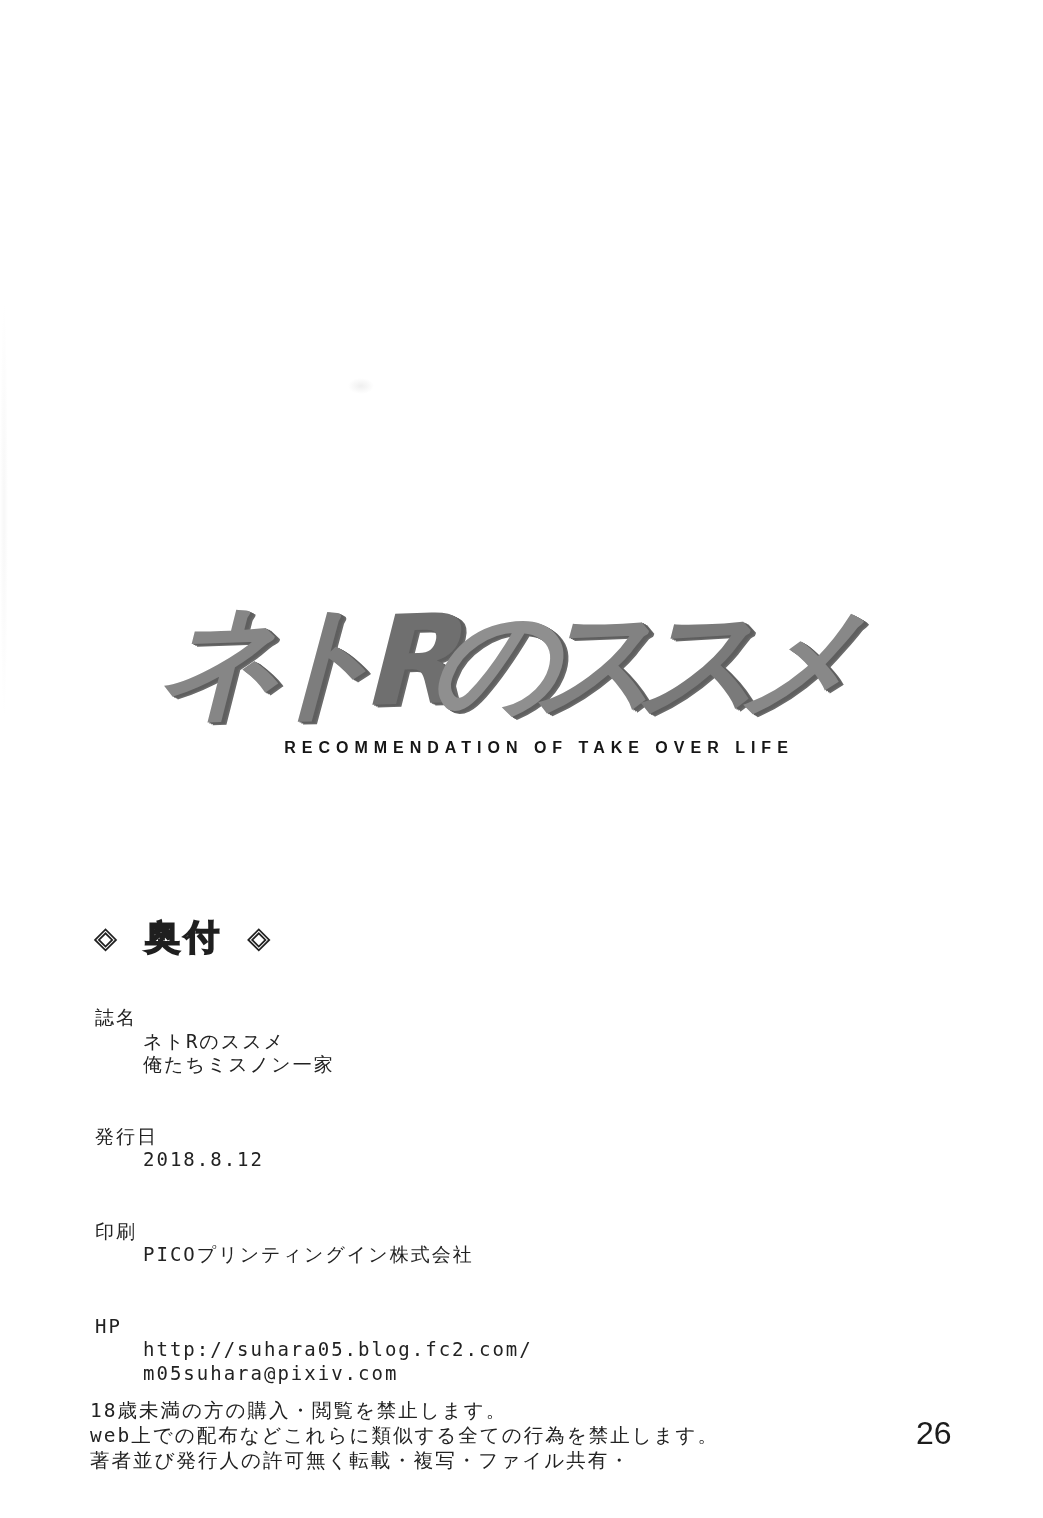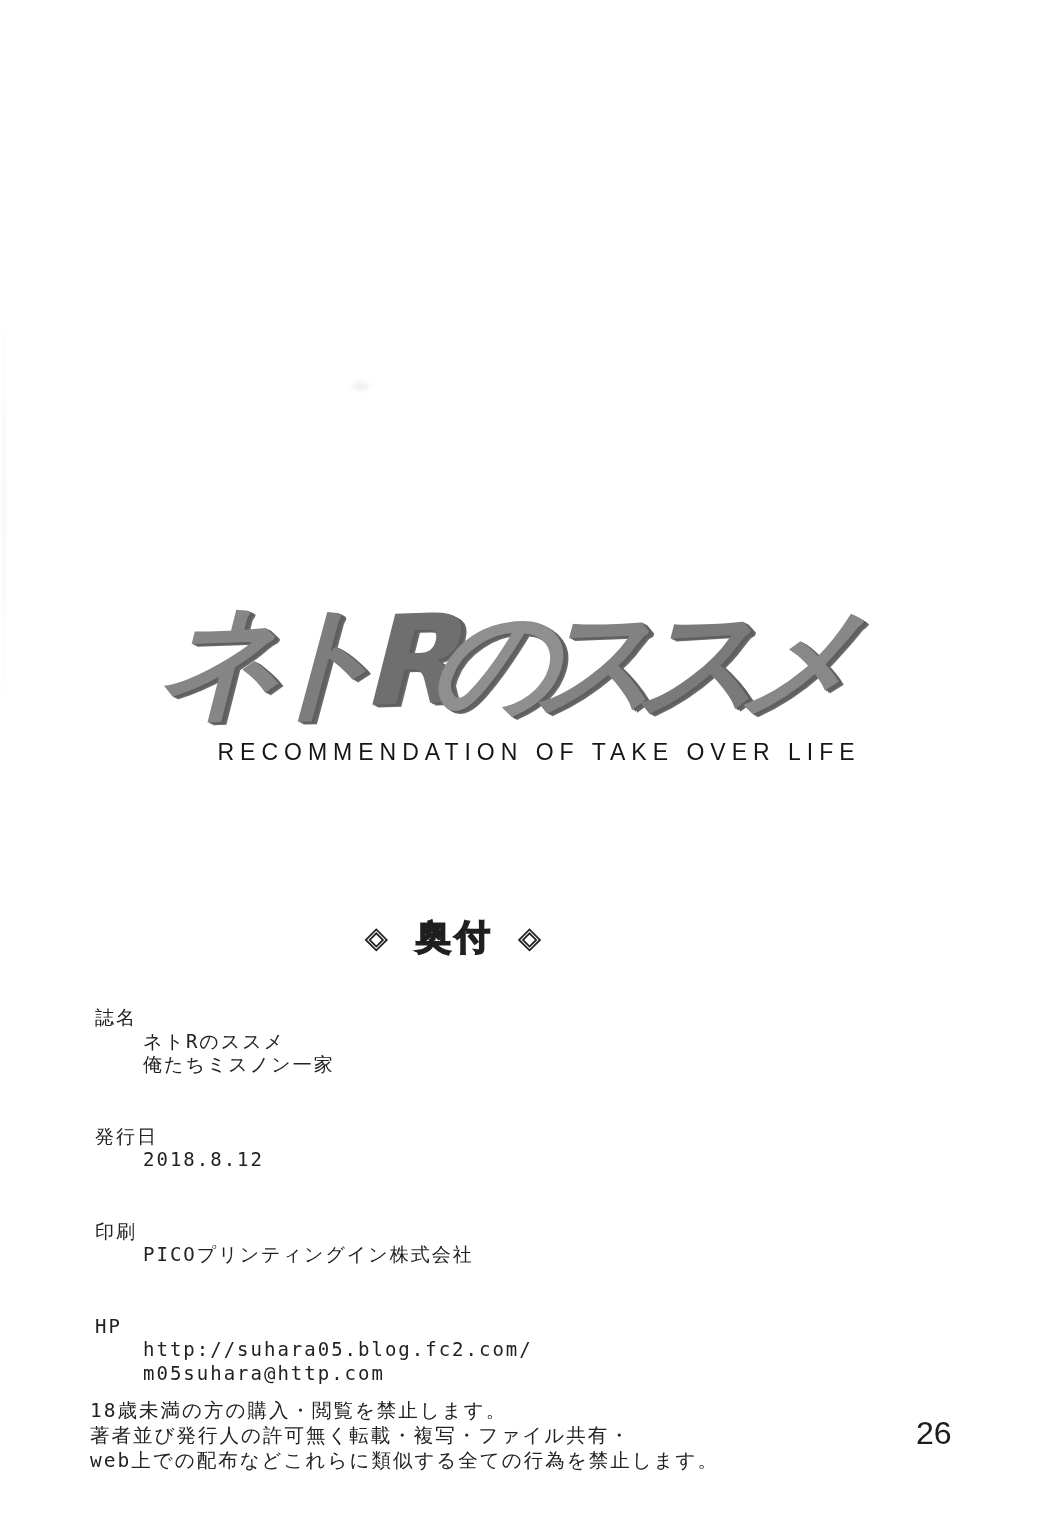--- a/index.html
+++ b/index.html
@@ -51,22 +51,22 @@
   .lc1 { color: #7d7d7d; transform: rotate(-1deg); }
   .lc2 { color: #6f6f6f; transform: rotate(-2deg); }
   .lc3 { color: #8f8f8f; transform: rotate(0deg);  }
   .lc4 { color: #828282; transform: rotate(-1deg); }
   .lc5 { color: #7a7a7a; transform: rotate(-2deg); }
   .lc6 { color: #888888; transform: rotate(0deg);  }
 
   .logo-subtitle {
     margin-top: 16px;
     font-family: "Liberation Sans", "DejaVu Sans", sans-serif;
-    font-weight: normal;
-    font-size: 23px;
+    font-weight: bold;
+    font-size: 16px;
     letter-spacing: 6px;
     color: #161616;
     white-space: nowrap;
     margin-left: 35px;
   }
 
   
   .colophon {
     position: absolute;
     left: 95px;
@@ -80,21 +80,20 @@
   }
   .colophon-heading {
     font-size: 35px;
     line-height: 42px;
     font-weight: bold;
     letter-spacing: 4px;
     color: #ffffff;
     -webkit-text-stroke: 1.8px #1f1f1f;
     margin-bottom: 6px;
     white-space: nowrap;
-    text-align: center;
   }
   .entry-label { white-space: nowrap; margin-top: 48px; }
   .entry-value { padding-left: 48px; white-space: nowrap; }
   .notice {
     margin-top: 13px;
     margin-left: -5px;
     line-height: 25px;
     font-size: 19.5px;
   }
   .notice-line { white-space: nowrap; }
@@ -140,25 +139,25 @@
     </div>
     <div class="entry">
       <div class="entry-label">印刷</div>
       <div class="entry-value">PICOプリンティングイン株式会社</div>
     </div>
     <div class="entry">
       <div class="entry-label">HP</div>
       <div class="entry-value">http://suhara05.blog.fc2.com/</div>
     </div>
     <div class="entry">
-      <div class="entry-value">m05suhara@http.com</div>
+      <div class="entry-value">m05suhara@pixiv.com</div>
     </div>
 
     <div class="notice">
       <div class="notice-line">18歳未満の方の購入・閲覧を禁止します。</div>
+      <div class="notice-line">web上での配布などこれらに類似する全ての行為を禁止します。</div>
       <div class="notice-line">著者並び発行人の許可無く転載・複写・ファイル共有・</div>
-      <div class="notice-line">web上での配布などこれらに類似する全ての行為を禁止します。</div>
     </div>
   </div>
 
   <div class="page-number">26</div>
 
 </div>
 
 </body></html>

